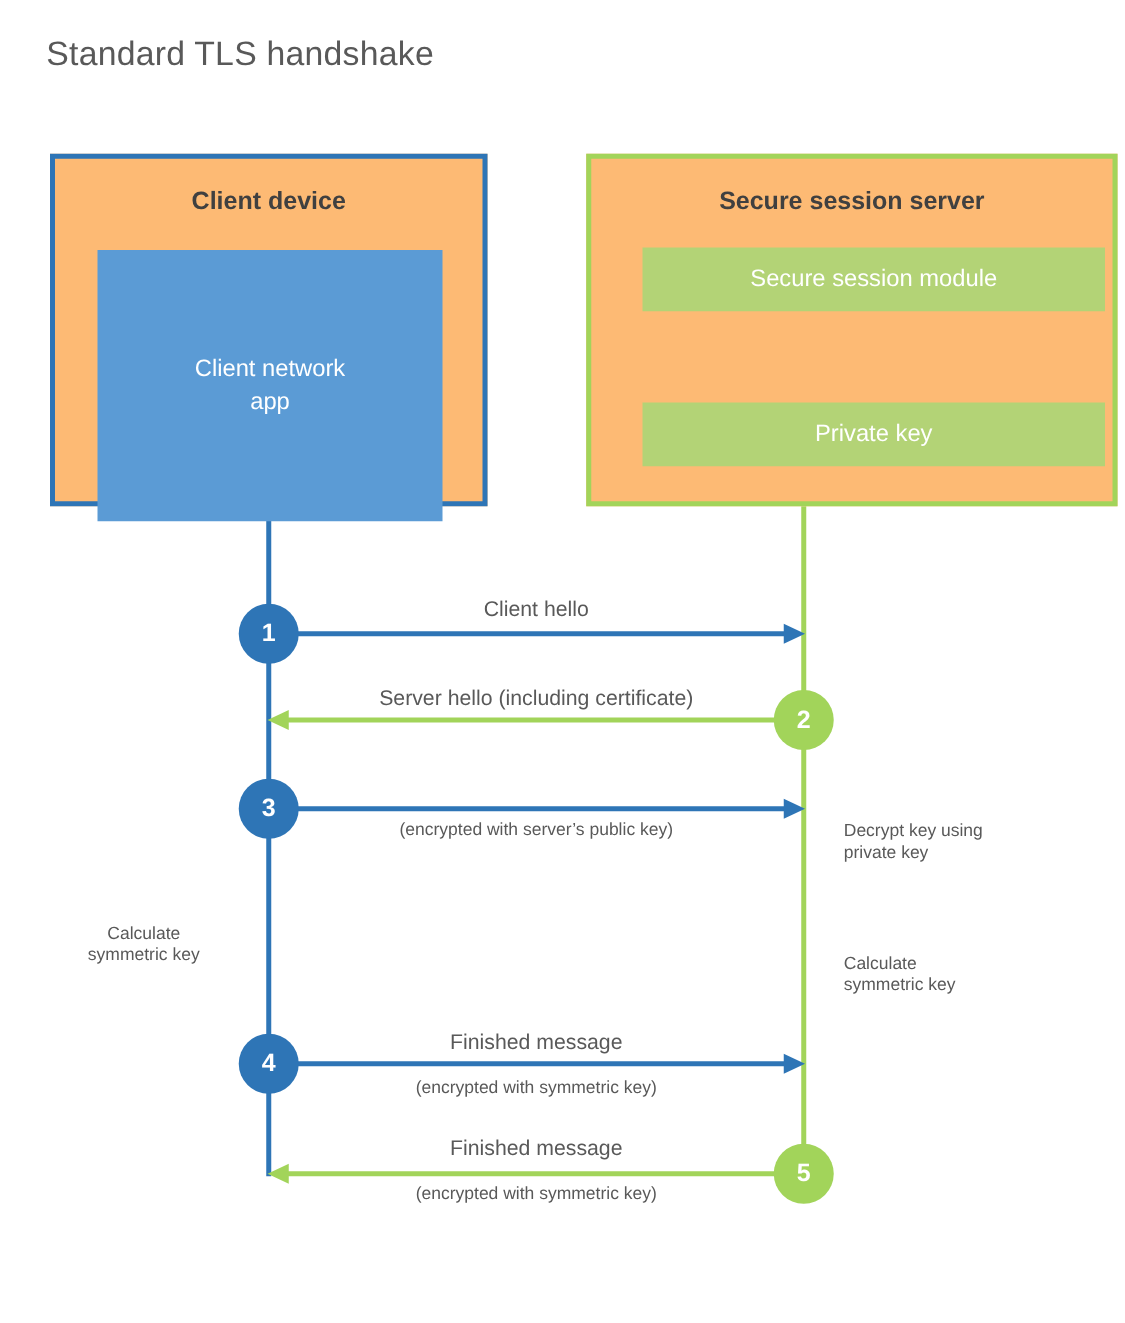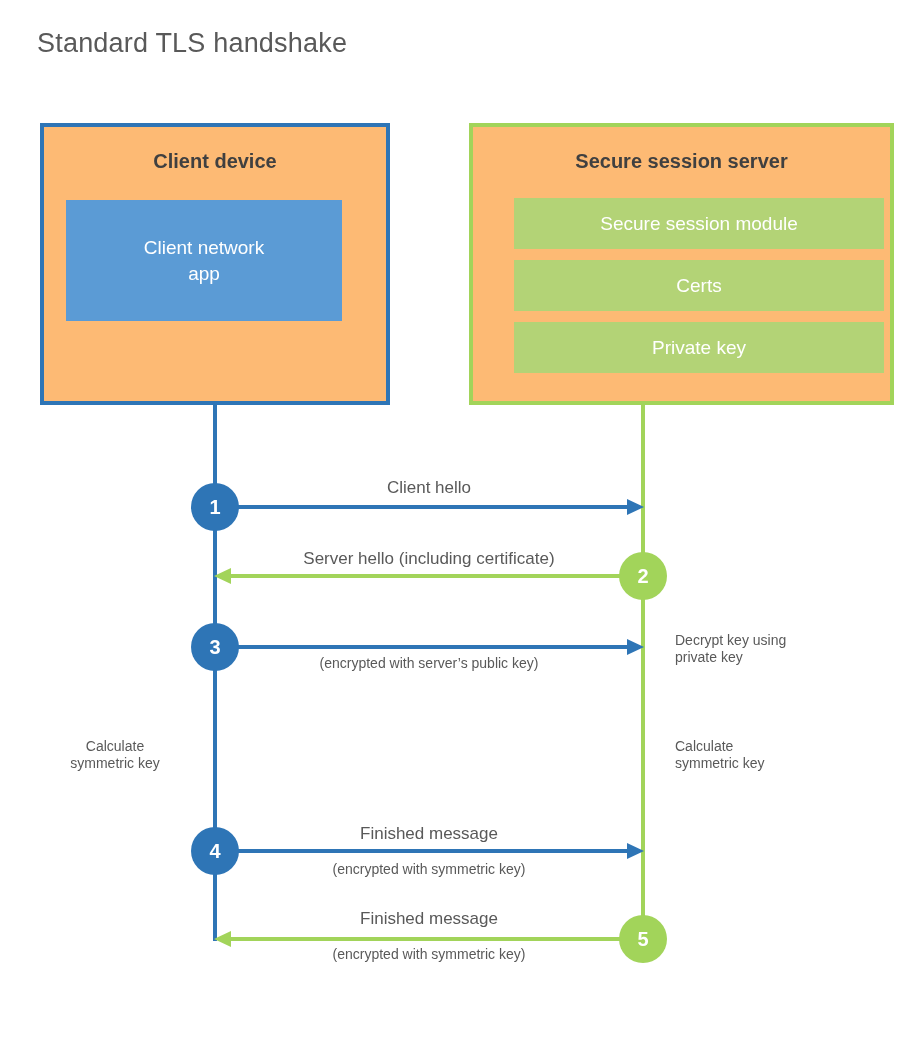--- a/index.html
+++ b/index.html
@@ -7,21 +7,21 @@
   #stage{position:relative;width:900px;height:1058px;background:#fff;overflow:hidden;}
   .abs{position:absolute;}
   .pre{white-space:pre-line;}
   .page-title{left:37px;top:28px;font-size:27px;font-weight:300;color:#595959;letter-spacing:0.2px;}
   
   .entity-box{box-sizing:border-box;background:#fdba74;z-index:2;}
   .client-box{left:40px;top:123px;width:350px;height:282px;border:4px solid #2e75b6;}
   .server-box{left:430px;top:123px;width:425px;height:282px;border:4px solid #a2d45a;margin-left:39px;}
   .entity-title{left:0;top:23px;width:100%;text-align:center;font-size:20px;font-weight:bold;color:#404040;}
   .fill-box{display:flex;align-items:center;justify-content:center;text-align:center;color:#fff;font-size:19px;line-height:26px;}
-  .client-app{left:22px;top:73px;width:276px;height:121px;background:#5b9bd5;}
+  .client-app{left:34px;top:73px;width:276px;height:217px;background:#5b9bd5;}
   .server-bar{left:41px;width:370px;height:51px;background:#b3d376;}
   
   .lifeline{width:4px;z-index:1;}
   .lifeline-client{left:213px;top:405px;height:536px;background:#2e75b6;}
   .lifeline-server{left:641px;top:405px;height:534px;background:#a2d45a;}
   
   .msg-line{height:4px;z-index:3;}
   .blue{background:#2e75b6;}
   .green{background:#a2d45a;}
   .head{width:0;height:0;border-top:8px solid transparent;border-bottom:8px solid transparent;z-index:3;}
@@ -31,39 +31,38 @@
   .step-circle{width:48px;height:48px;border-radius:50%;display:flex;align-items:center;justify-content:center;
     color:#fff;font-size:20px;font-weight:bold;z-index:4;}
   .circle-blue{background:#2e75b6;}
   .circle-green{background:#a2d45a;}
   
   .msg-label{left:215px;width:428px;text-align:center;font-size:17px;color:#595959;z-index:3;}
   .msg-sub{left:215px;width:428px;text-align:center;font-size:14px;color:#595959;z-index:3;}
   
   .side-note{font-size:14px;color:#595959;line-height:17px;}
   .note-left{left:45px;width:140px;text-align:center;}
-  .note-right{left:675px;width:170px;text-align:left;}
+  .note-right{left:675px;width:170px;text-align:left;margin-top:24px;}
 </style>
 </head>
 <body>
 
 <div id="stage">
 
   <div class="abs page-title">Standard TLS handshake</div>
 
   <div class="abs entity-box client-box">
     <div class="abs entity-title">Client device</div>
     <div class="abs fill-box client-app pre">Client network
 app</div>
   </div>
 
   <div class="abs entity-box server-box">
     <div class="abs entity-title">Secure session server</div>
     <div class="abs fill-box server-bar" style="top:71px;">Secure session module</div>
-    <div class="abs fill-box server-bar" style="top:133px;">Certs</div>
     <div class="abs fill-box server-bar" style="top:195px;">Private key</div>
   </div>
 
   <div class="abs lifeline lifeline-client"></div>
   <div class="abs lifeline lifeline-server"></div>
 
   <div class="abs msg-label" style="top:478px;">Client hello</div>
   <div class="abs msg-line blue" style="left:215px;top:505px;width:414px;"></div>
   <div class="abs head head-right" style="left:627px;top:499px;"></div>
   <div class="abs step-circle circle-blue" style="left:191px;top:483px;">1</div>

